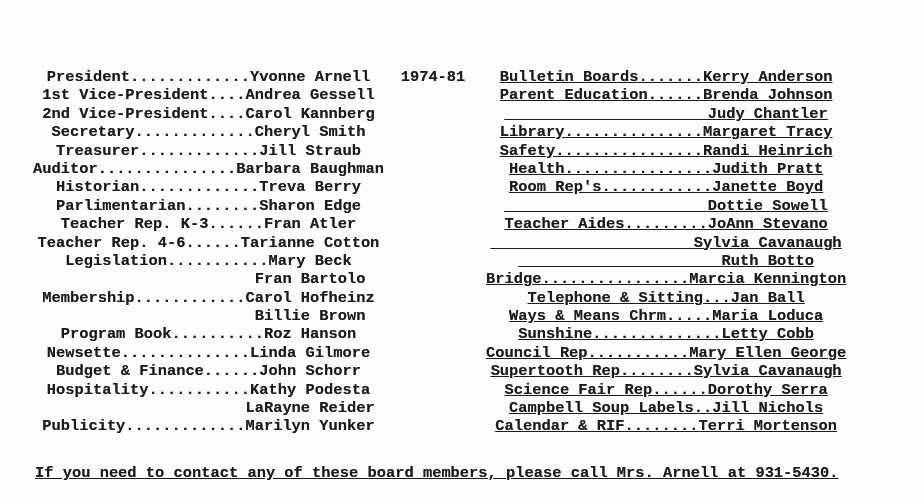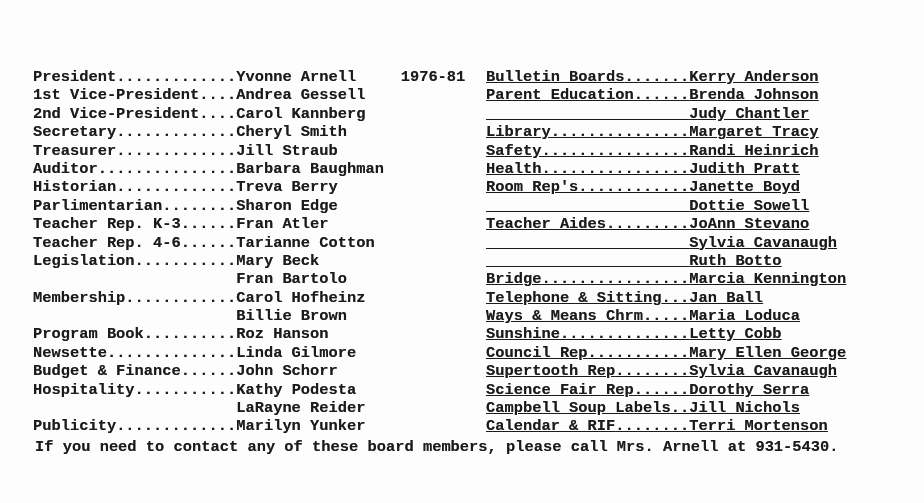--- a/index.html
+++ b/index.html
@@ -20,37 +20,39 @@
   .title-block {
     position: absolute;
     top: 31px;
     left: 317px;
     width: 232px;
     text-align: center;
   }
   .col {
     position: absolute;
     top: 68px;
+    text-align: center;
   }
   .col-left  { left: 33px; }
   .col-right { left: 486px; text-decoration: underline; }
   .footer-note {
     position: absolute;
-    top: 438px;
+    top: 464px;
     left: 35px;
+    text-decoration: underline;
   }
   .line { height: 18.4px; }
 </style>
 </head>
 <body>
 
 <div class="page">
 
   <div class="title-block">
-    <div class="line">1976-81</div>
+    <div class="line">1974-81</div>
   </div>
 
   <div class="col col-left" id="col-left"><div class="line"><span>President</span><span>.............</span><span>Yvonne Arnell</span></div><div class="line"><span>1st Vice-President</span><span>....</span><span>Andrea Gessell</span></div><div class="line"><span>2nd Vice-President</span><span>....</span><span>Carol Kannberg</span></div><div class="line"><span>Secretary</span><span>.............</span><span>Cheryl Smith</span></div><div class="line"><span>Treasurer</span><span>.............</span><span>Jill Straub</span></div><div class="line"><span>Auditor</span><span>...............</span><span>Barbara Baughman</span></div><div class="line"><span>Historian</span><span>.............</span><span>Treva Berry</span></div><div class="line"><span>Parlimentarian</span><span>........</span><span>Sharon Edge</span></div><div class="line"><span>Teacher Rep. K-3</span><span>......</span><span>Fran Atler</span></div><div class="line"><span>Teacher Rep. 4-6</span><span>......</span><span>Tarianne Cotton</span></div><div class="line"><span>Legislation</span><span>...........</span><span>Mary Beck</span></div><div class="line"><span>                      </span><span>Fran Bartolo</span></div><div class="line"><span>Membership</span><span>............</span><span>Carol Hofheinz</span></div><div class="line"><span>                      </span><span>Billie Brown</span></div><div class="line"><span>Program Book</span><span>..........</span><span>Roz Hanson</span></div><div class="line"><span>Newsette</span><span>..............</span><span>Linda Gilmore</span></div><div class="line"><span>Budget &amp; Finance</span><span>......</span><span>John Schorr</span></div><div class="line"><span>Hospitality</span><span>...........</span><span>Kathy Podesta</span></div><div class="line"><span>                      </span><span>LaRayne Reider</span></div><div class="line"><span>Publicity</span><span>.............</span><span>Marilyn Yunker</span></div></div>
 
   <div class="col col-right" id="col-right"><div class="line"><span>Bulletin Boards</span><span>.......</span><span>Kerry Anderson</span></div><div class="line"><span>Parent Education</span><span>......</span><span>Brenda Johnson</span></div><div class="line"><span>                      </span><span>Judy Chantler</span></div><div class="line"><span>Library</span><span>...............</span><span>Margaret Tracy</span></div><div class="line"><span>Safety</span><span>................</span><span>Randi Heinrich</span></div><div class="line"><span>Health</span><span>................</span><span>Judith Pratt</span></div><div class="line"><span>Room Rep's</span><span>............</span><span>Janette Boyd</span></div><div class="line"><span>                      </span><span>Dottie Sowell</span></div><div class="line"><span>Teacher Aides</span><span>.........</span><span>JoAnn Stevano</span></div><div class="line"><span>                      </span><span>Sylvia Cavanaugh</span></div><div class="line"><span>                      </span><span>Ruth Botto</span></div><div class="line"><span>Bridge</span><span>................</span><span>Marcia Kennington</span></div><div class="line"><span>Telephone &amp; Sitting</span><span>...</span><span>Jan Ball</span></div><div class="line"><span>Ways &amp; Means Chrm</span><span>.....</span><span>Maria Loduca</span></div><div class="line"><span>Sunshine</span><span>..............</span><span>Letty Cobb</span></div><div class="line"><span>Council Rep</span><span>...........</span><span>Mary Ellen George</span></div><div class="line"><span>Supertooth Rep</span><span>........</span><span>Sylvia Cavanaugh</span></div><div class="line"><span>Science Fair Rep</span><span>......</span><span>Dorothy Serra</span></div><div class="line"><span>Campbell Soup Labels</span><span>..</span><span>Jill Nichols</span></div><div class="line"><span>Calendar &amp; RIF</span><span>........</span><span>Terri Mortenson</span></div></div>
 
   <div class="footer-note line">If you need to contact any of these board members, please call Mrs. Arnell at 931-5430.</div>
 
 </div>
 

